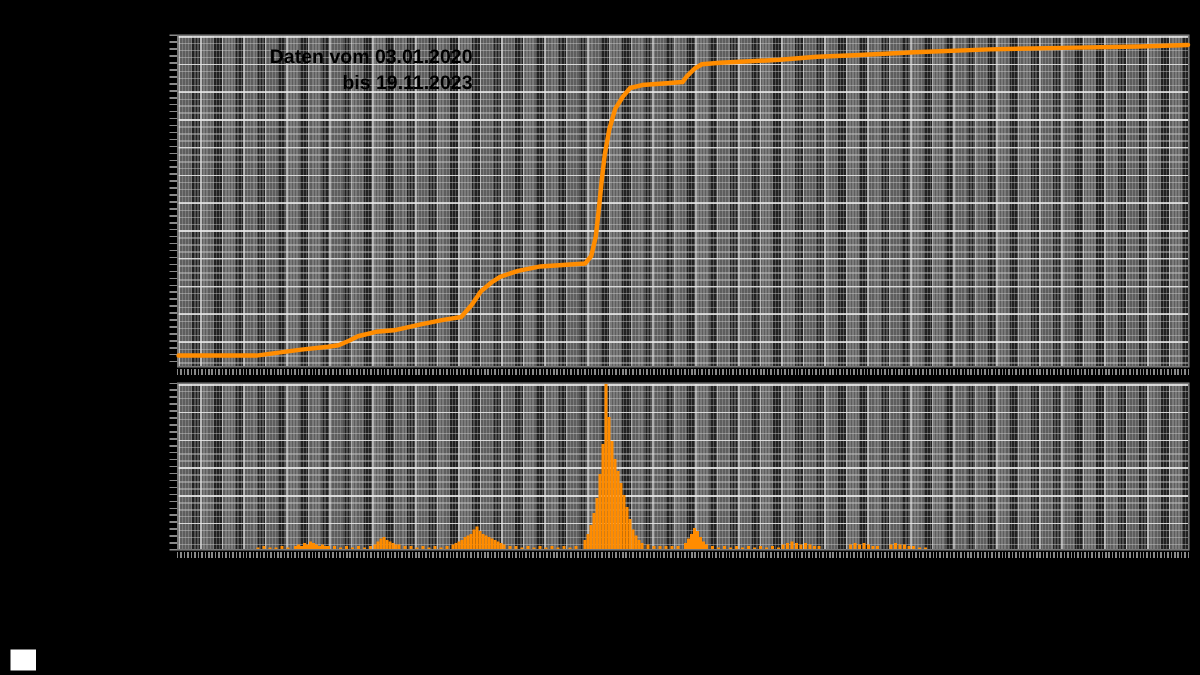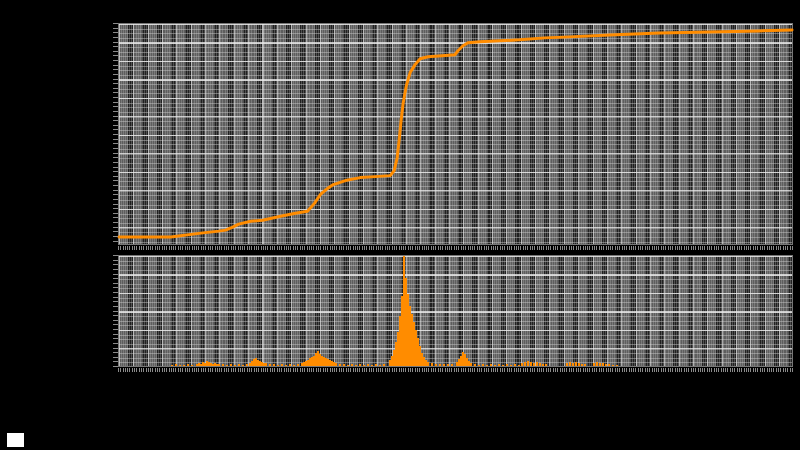--- a/index.html
+++ b/index.html
@@ -43,20 +43,24 @@
   #x-ticks-top{top:246px;}
   #x-ticks-bottom{top:368px;}
   #legend-key-box{
     position:absolute;left:7px;top:433px;width:17px;height:14px;
   }
 </style>
 </head>
 <body>
 
 <div id="top-panel" class="panel">
+  <div id="annotation" style="color: rgb(0, 0, 0);">
+    <div>Daten vom 03.01.2020</div>
+    <div>bis 19.11.2023</div>
+  </div>
   <svg id="curve-svg" viewBox="0 0 675 222" preserveAspectRatio="none">
       <polyline points="0,215 52,215 82,211 100,209 107,208 114,205 120,202 132,199 144,198 162,194 177,191 189,189 196,181 202,172 209,166 215,162 227,158 242,155 257,154 272,153 276,148 279,135 281,117 283,97 285,80 288,63 292,49 297,41 302,35 310,33 324,32 337,31 340,27 345,22 350,19 362,18 382,17 402,16 427,14 452,13 492,11 542,9 592,8 642,7 675,6" fill="none" stroke="#ff8c00" stroke-width="3" stroke-linejoin="round" stroke-linecap="round"></polyline>
     </svg>
 </div>
 
 <div id="bottom-panel" class="panel">
   <div id="bars-layer">
       <div class="bar" style="left: 52px; height: 1px; background: rgb(255, 140, 0);"></div>
       <div class="bar" style="left: 56px; height: 2px; background: rgb(255, 140, 0);"></div>
       <div class="bar" style="left: 60px; height: 1px; background: rgb(255, 140, 0);"></div>

